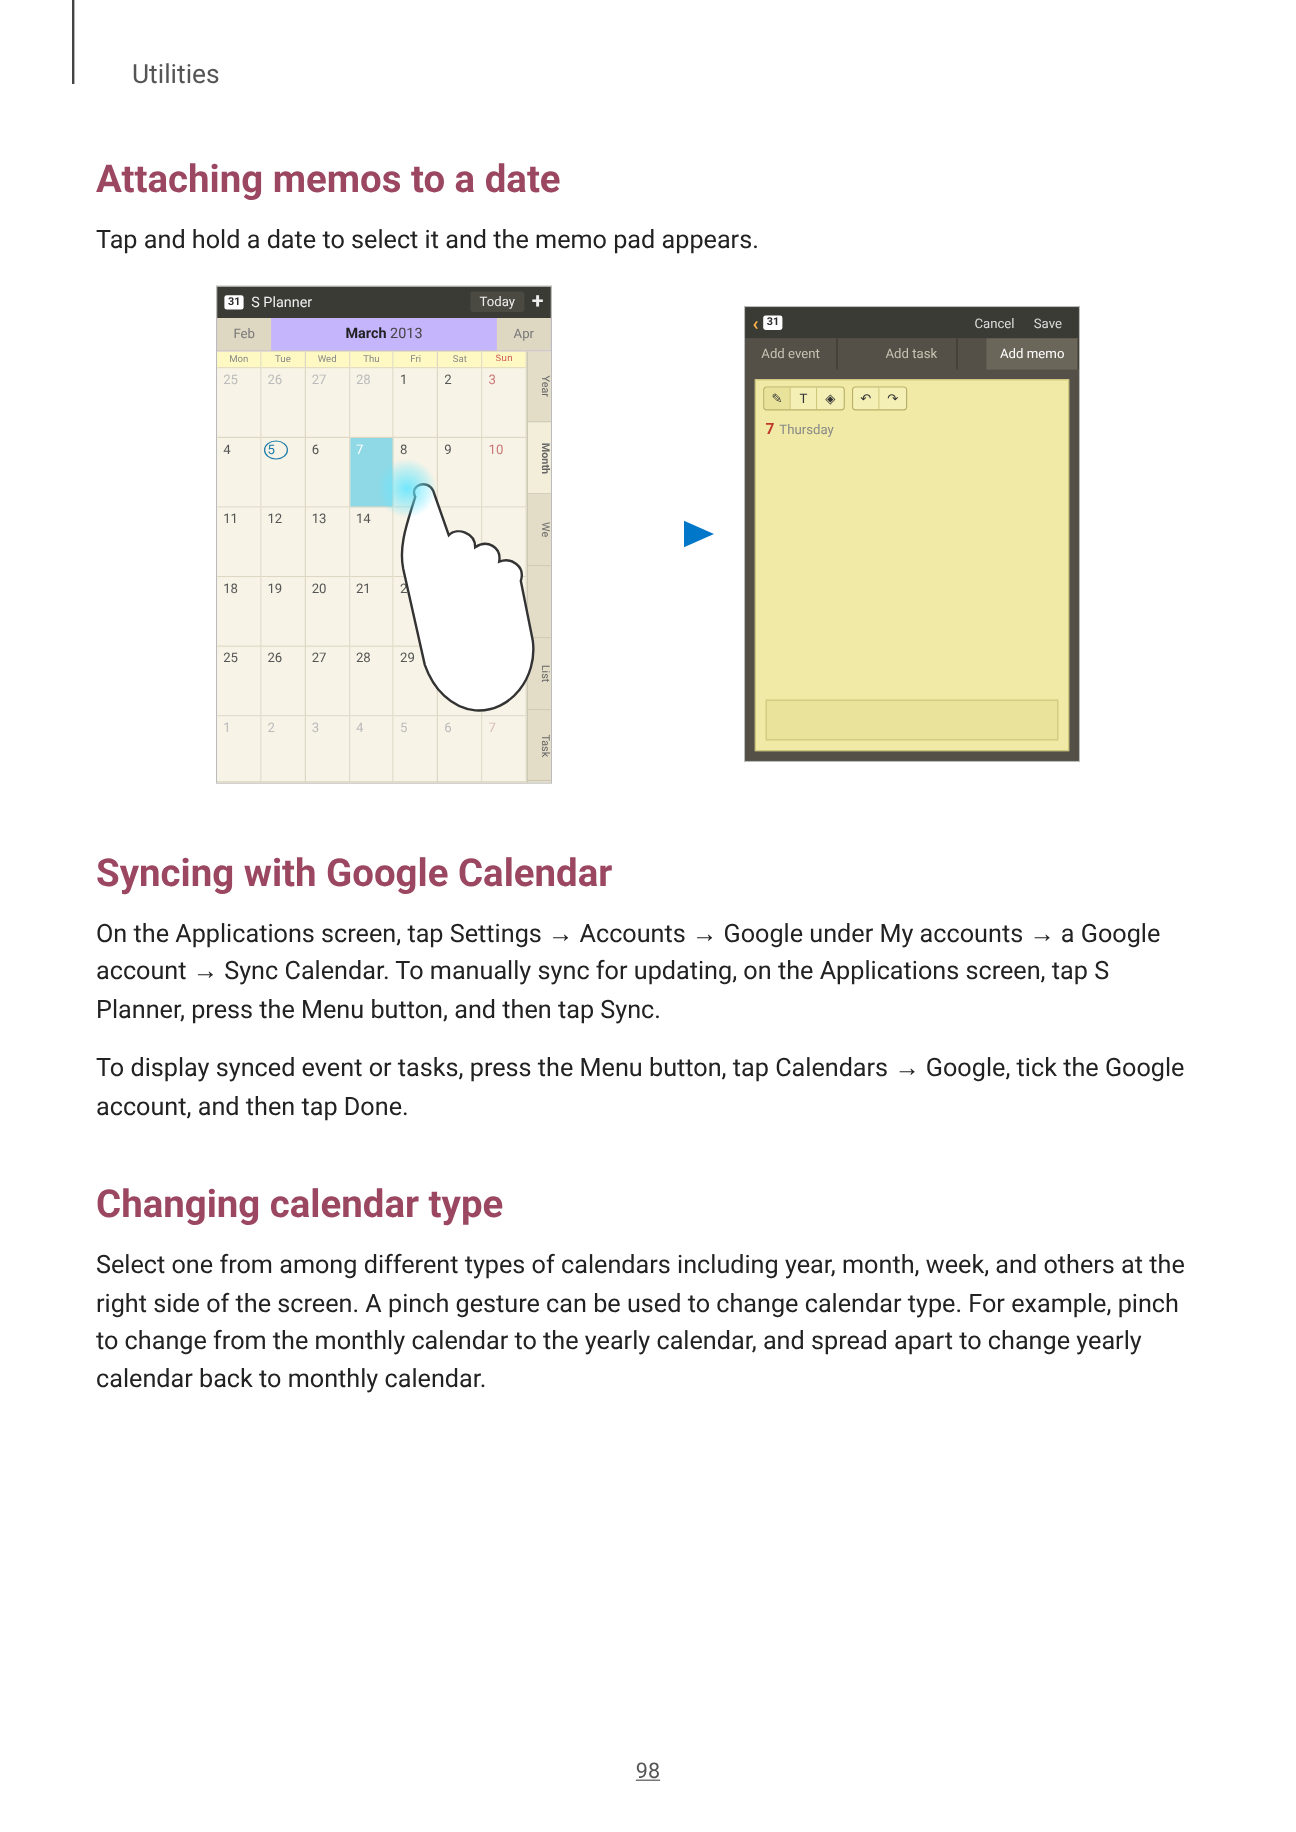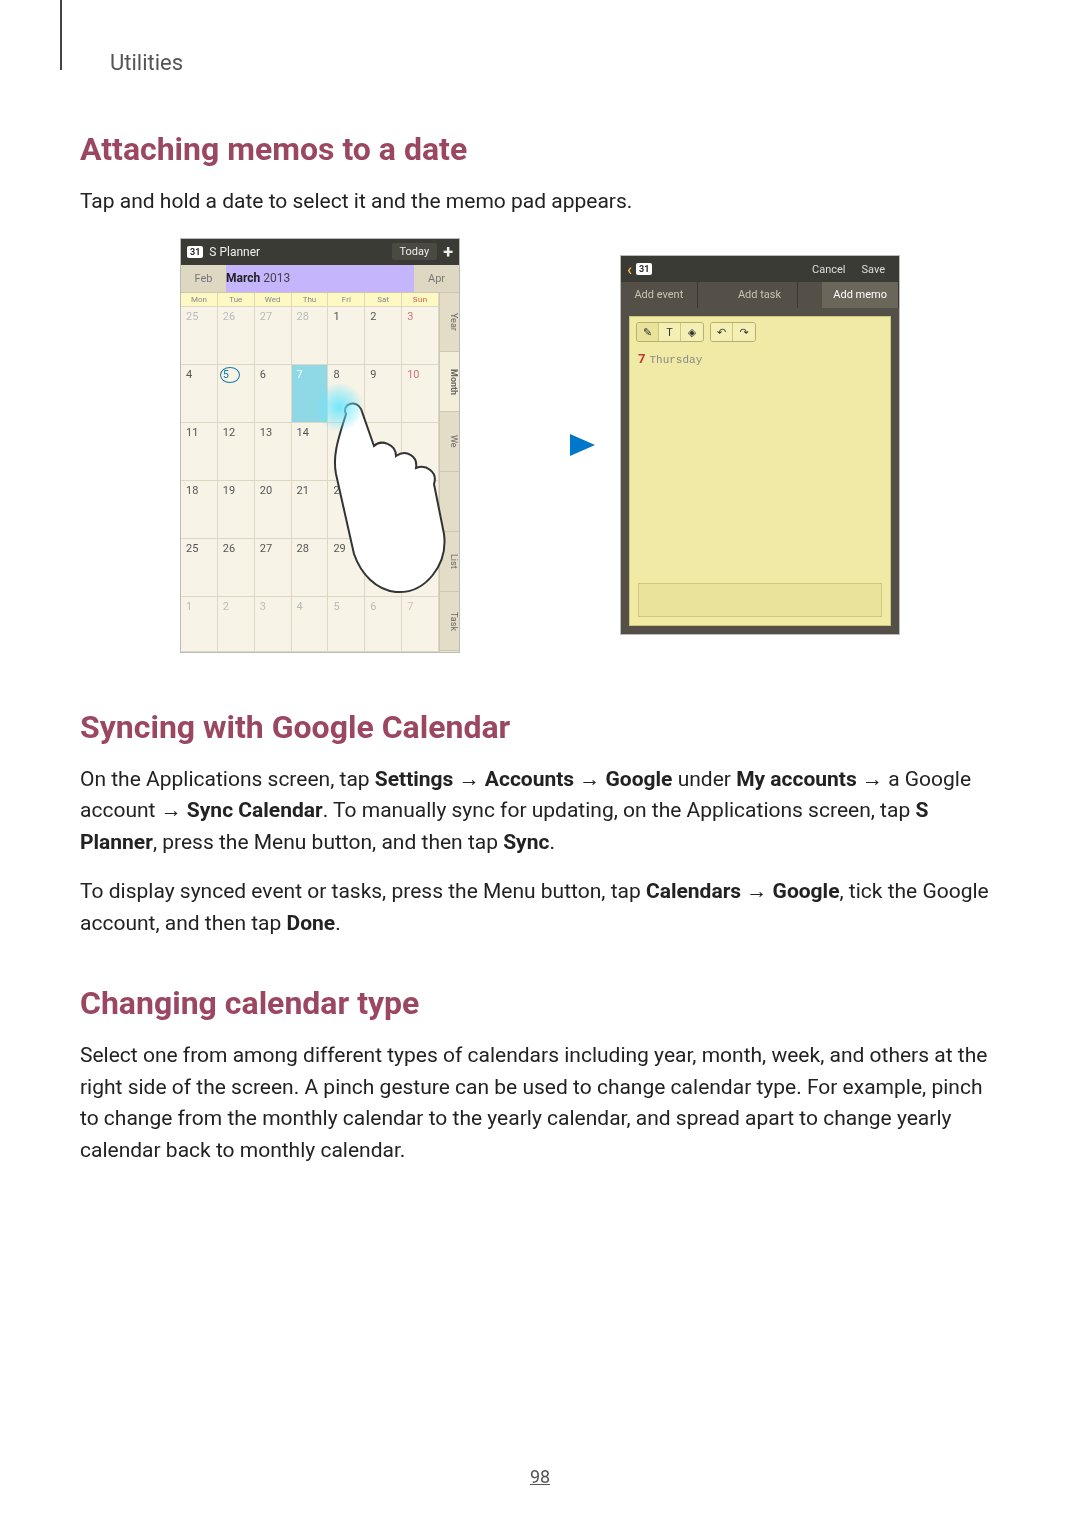--- a/index.html
+++ b/index.html
@@ -35,21 +35,21 @@
     font-size: 32px;
     font-weight: 700;
     margin-bottom: 18px;
   }
   .body-text {
     font-size: 21px;
     line-height: 1.5;
     color: #222;
     margin-bottom: 18px;
   }
-  .body-text b { font-weight: 700; }
+  .body-text b { font-weight: 400; }
   .figure-row {
     display: flex;
     align-items: center;
     justify-content: center;
     gap: 25px;
     margin: 20px 0 55px 0;
   }
   
   .phone {
     width: 280px;
@@ -97,21 +97,21 @@
     width: 45px;
     text-align: center;
     color: #777;
     background: #ded8c3;
     height: 100%;
     line-height: 28px;
     font-size: 11px;
   }
   .month-bar .center {
     flex: 1;
-    text-align: left;
+    text-align: center;
     color: #444;
   }
   .month-bar .center b { color: #222; }
   .cal-body { display: flex; }
   .cal-grid { flex: 1; }
   .dow-row, .week-row {
     display: grid;
     grid-template-columns: repeat(7, 1fr);
   }
   .dow-row div {
@@ -258,21 +258,21 @@
     background: #f4efb5;
     border-right: 1px solid #cfc77e;
   }
   .memo-toolbar .tbtn:last-child { border-right: none; }
   .memo-toolbar .tbtn.on { background: #e8e29a; }
   .memo-date {
     padding: 4px 8px;
     font-size: 11px;
   }
   .memo-date .n { color: #c0392b; font-weight: 700; font-size: 13px; margin-right: 4px; }
-  .memo-date .d { color: #888; font-family: Liberation Mono, monospace; }
+  .memo-date .d { color: #888; }
   .memo-bottom {
     position: absolute;
     left: 8px; right: 8px; bottom: 8px;
     height: 34px;
     background: #eae39b;
     border: 1px solid #cfc77e;
   }
   .page-num {
     position: absolute;
     bottom: 40px;

